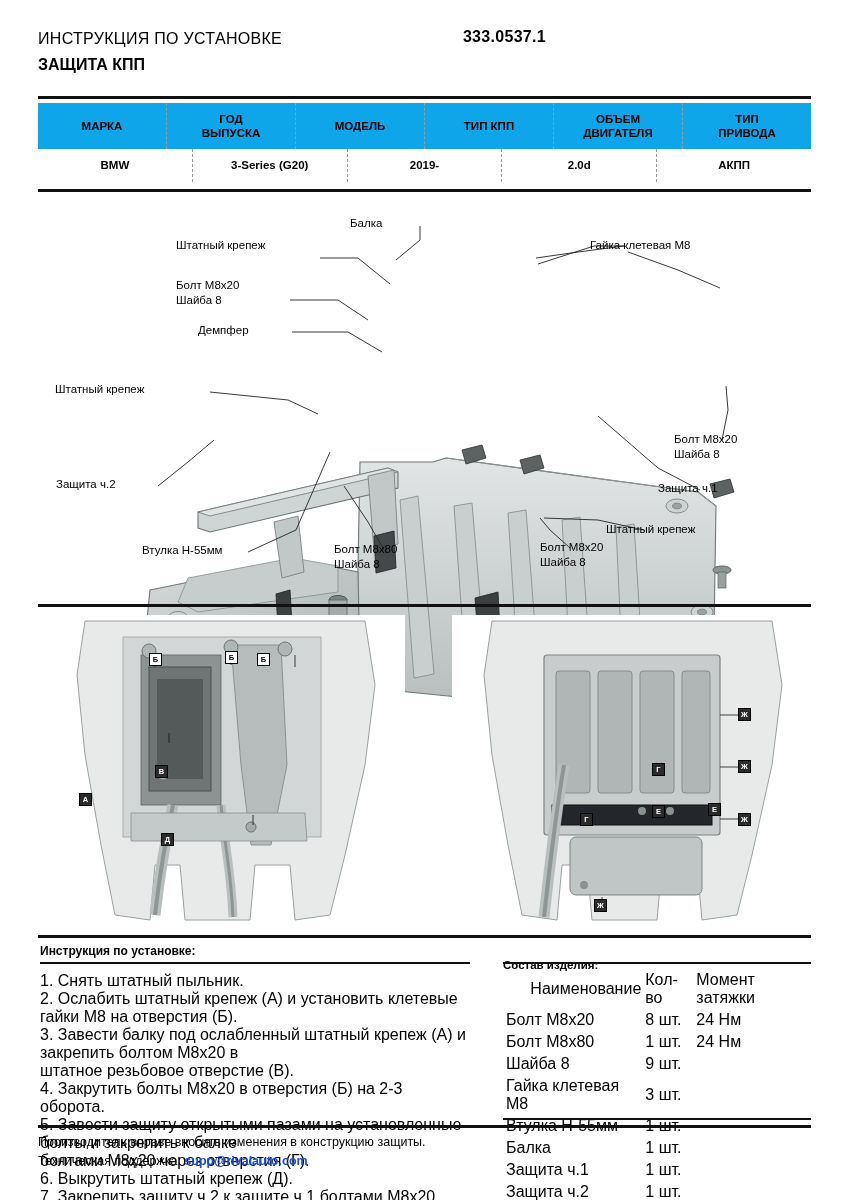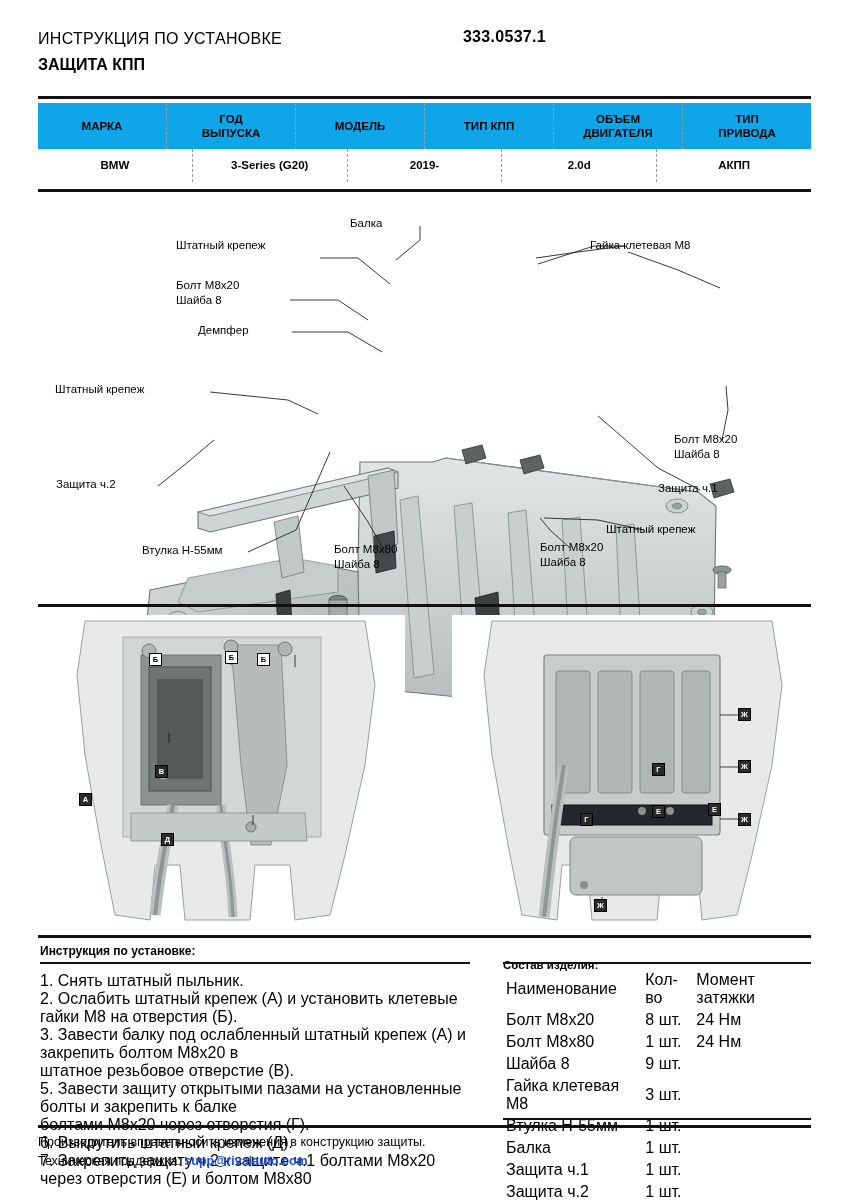--- a/index.html
+++ b/index.html
@@ -333,36 +333,37 @@
 
   <div class="instr">
     <h4>Инструкция по установке:</h4>
   </div>
   <div class="instr-rule"></div>
   <div style="position:absolute; left:40px; top:972px; width:430px;">
     <div class="line">1. Снять штатный пыльник.</div>
     <div class="line">2. Ослабить штатный крепеж (А) и установить клетевые гайки М8 на отверстия (Б).</div>
     <div class="line">3. Завести балку под ослабленный штатный крепеж (А) и закрепить болтом М8х20 в</div>
     <div class="line">штатное резьбовое отверстие (В).</div>
+    <div class="line">4. Закрутить болты М8х20 в отверстия (Б) на 2-3 оборота.</div>
     <div class="line">5. Завести защиту открытыми пазами на установленные болты и закрепить к балке</div>
     <div class="line">болтами М8х20 через отверстия (Г).</div>
     <div class="line">6. Выкрутить штатный крепеж (Д).</div>
     <div class="line">7. Закрепить защиту ч.2 к защите ч.1 болтами М8х20 через отверстия (Е) и болтом М8х80</div>
 
   </div>
 
   <div class="comp">
     <h4>Состав изделия:</h4>
   </div>
   <div class="comp-rule"></div>
   <div style="position:absolute; left:503px; top:968px; width:308px;">
     <table>
       <thead>
         <tr>
-          <td class="c-name" style="text-align:left">Наименование</td>
+          <td class="c-name" style="text-align:right">Наименование</td>
           <td class="c-qty">Кол-во</td>
           <td class="c-tq">Момент затяжки</td>
         </tr>
       </thead>
       <tbody>
         <tr>
           <td class="c-name">Болт М8х20</td>
           <td class="c-qty">8 шт.</td>
           <td class="c-tq">24 Нм</td>
         </tr>

